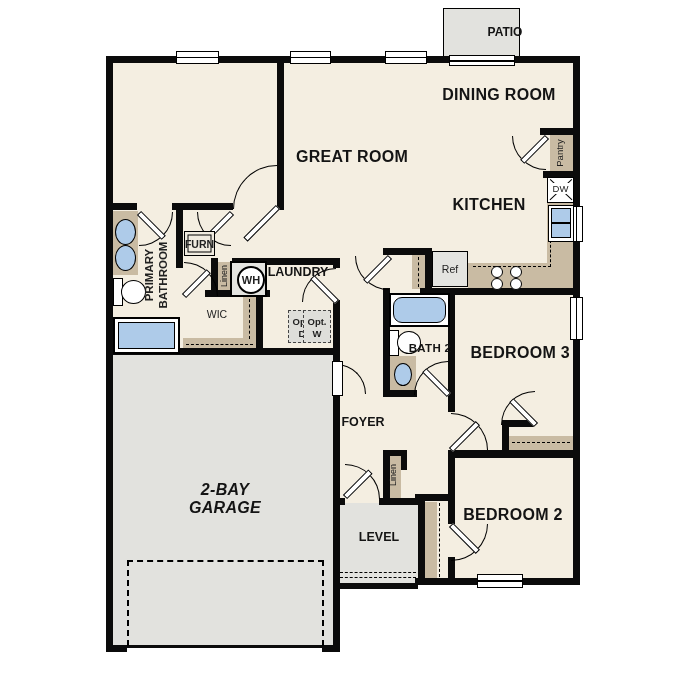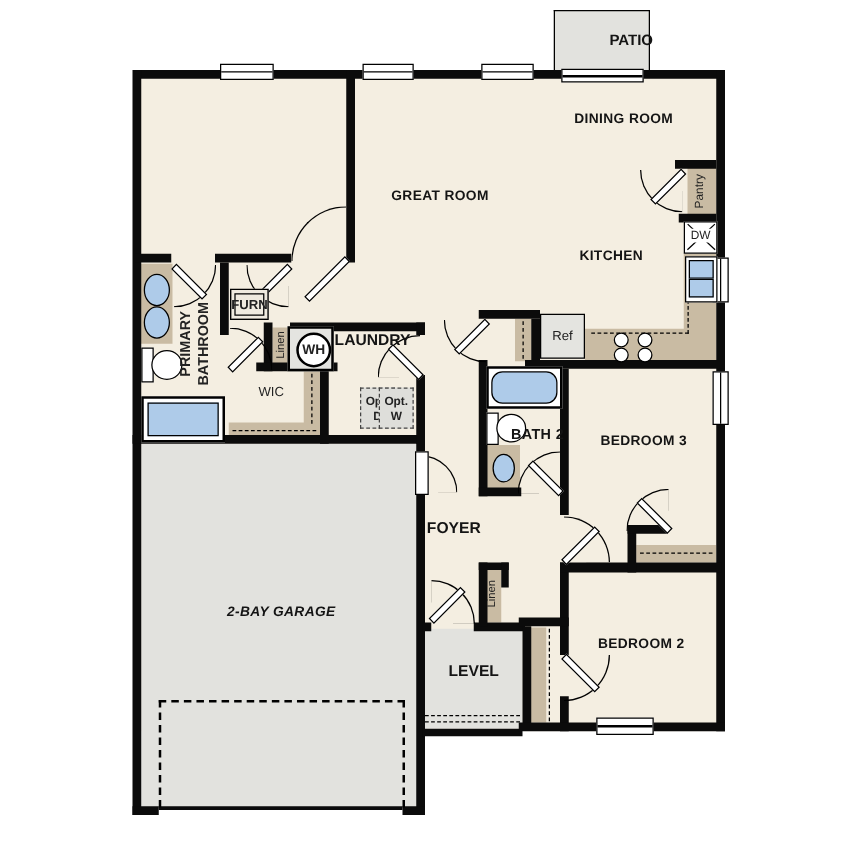--- a/index.html
+++ b/index.html
@@ -6,21 +6,21 @@
   #plan{
     position:relative;width:687px;height:687px;background:#ffffff;overflow:hidden;
     font-family:"Liberation Sans", sans-serif;
   }
   .floor{position:absolute;background:#F4EEE1;}
   .outdoor{position:absolute;background:#E2E2DE;}
   .tan{position:absolute;background:#C9BBA3;}
   .wall{position:absolute;background:#0b0b0b;}
   .thinline{position:absolute;background:#0b0b0b;}
   .room-label{
-    position:absolute;color:#141414;font-weight:bold;font-size:11px;
+    position:absolute;color:#141414;font-weight:bold;font-size:16px;
     letter-spacing:.3px;text-align:center;line-height:18px;
   }
   .mid-label{position:absolute;color:#141414;font-weight:bold;font-size:12.5px;text-align:center;}
   .small-label{position:absolute;color:#222;font-weight:bold;font-size:10px;text-align:center;}
   .vlabel{
     position:absolute;color:#222;font-weight:bold;text-align:center;
     transform:rotate(-90deg);transform-origin:50% 50%;white-space:nowrap;
   }
   .vlabel.twoline{white-space:normal;line-height:14px;}
   .win-h{position:absolute;background:#fff;border:1.5px solid #000;}
@@ -248,21 +248,21 @@
   </div>
 
   <div class="room-label" style="left:292px;top:148px;width:120px;white-space:nowrap;">GREAT ROOM</div>
   <div class="room-label" style="left:439px;top:86px;width:120px;white-space:nowrap;">DINING ROOM</div>
   <div class="room-label" style="left:429px;top:196px;width:120px;">KITCHEN</div>
   <div class="mid-label" style="left:472px;top:25px;width:66px;font-size:12px;">PATIO</div>
   <div class="mid-label" style="left:264px;top:265px;width:68px;">LAUNDRY</div>
   <div class="vlabel twoline" style="left:122px;top:260px;width:70px;height:30px;font-size:11.5px;">PRIMARY BATHROOM</div>
   <div class="small-label" style="left:196px;top:308px;width:42px;font-size:10.5px;font-weight:normal;">WIC</div>
   <div class="room-label" style="left:408px;top:341px;width:44px;font-size:11.5px;line-height:15px;">BATH 2</div>
-  <div class="room-label" style="left:460px;top:344px;width:110px;white-space:nowrap;">BEDROOM 3</div>
+  <div class="room-label" style="left:460px;top:344px;width:110px;white-space:nowrap;text-align:right;">BEDROOM 3</div>
   <div class="room-label" style="left:458px;top:506px;width:110px;white-space:nowrap;">BEDROOM 2</div>
   <div class="mid-label" style="left:338px;top:415px;width:50px;">FOYER</div>
   <div class="room-label" style="left:165px;top:481px;width:120px;font-style:italic;">2-BAY GARAGE</div>
   <div class="mid-label" style="left:348px;top:530px;width:62px;">LEVEL</div>
   <div class="vlabel" style="left:541px;top:146px;width:40px;height:14px;font-size:9.5px;font-weight:normal;">Pantry</div>
   <div class="vlabel" style="left:205px;top:270px;width:40px;height:12px;font-size:9px;font-weight:normal;">Linen</div>
   <div class="vlabel" style="left:374px;top:469px;width:40px;height:12px;font-size:9px;font-weight:normal;">Linen</div>
 
 </div>
 

